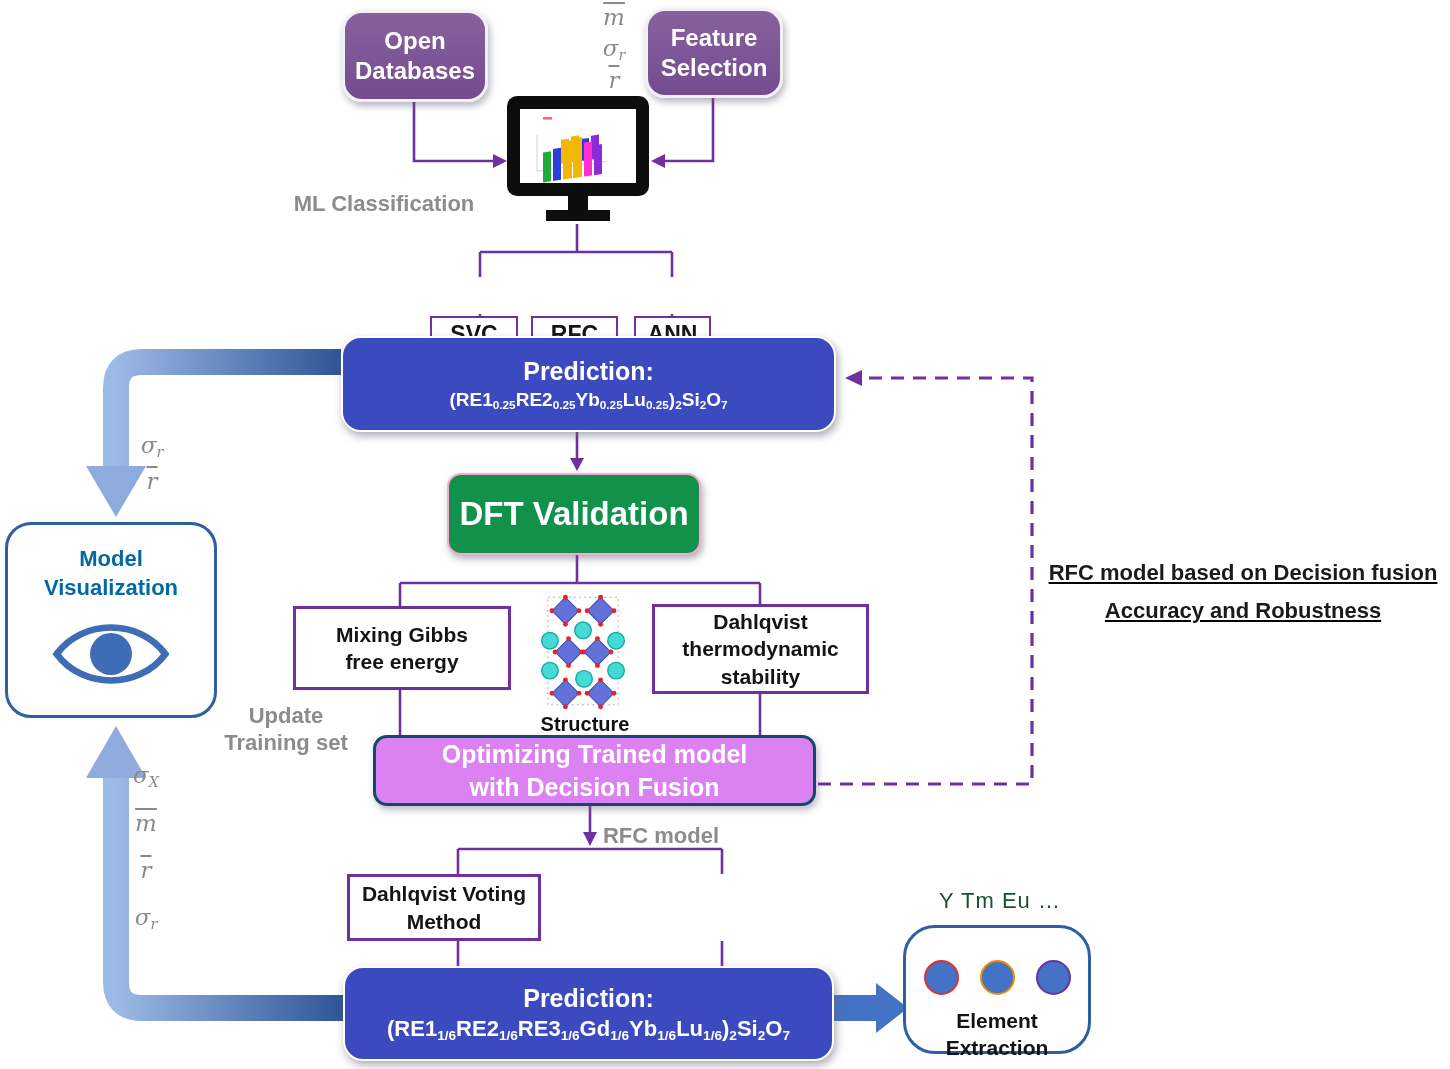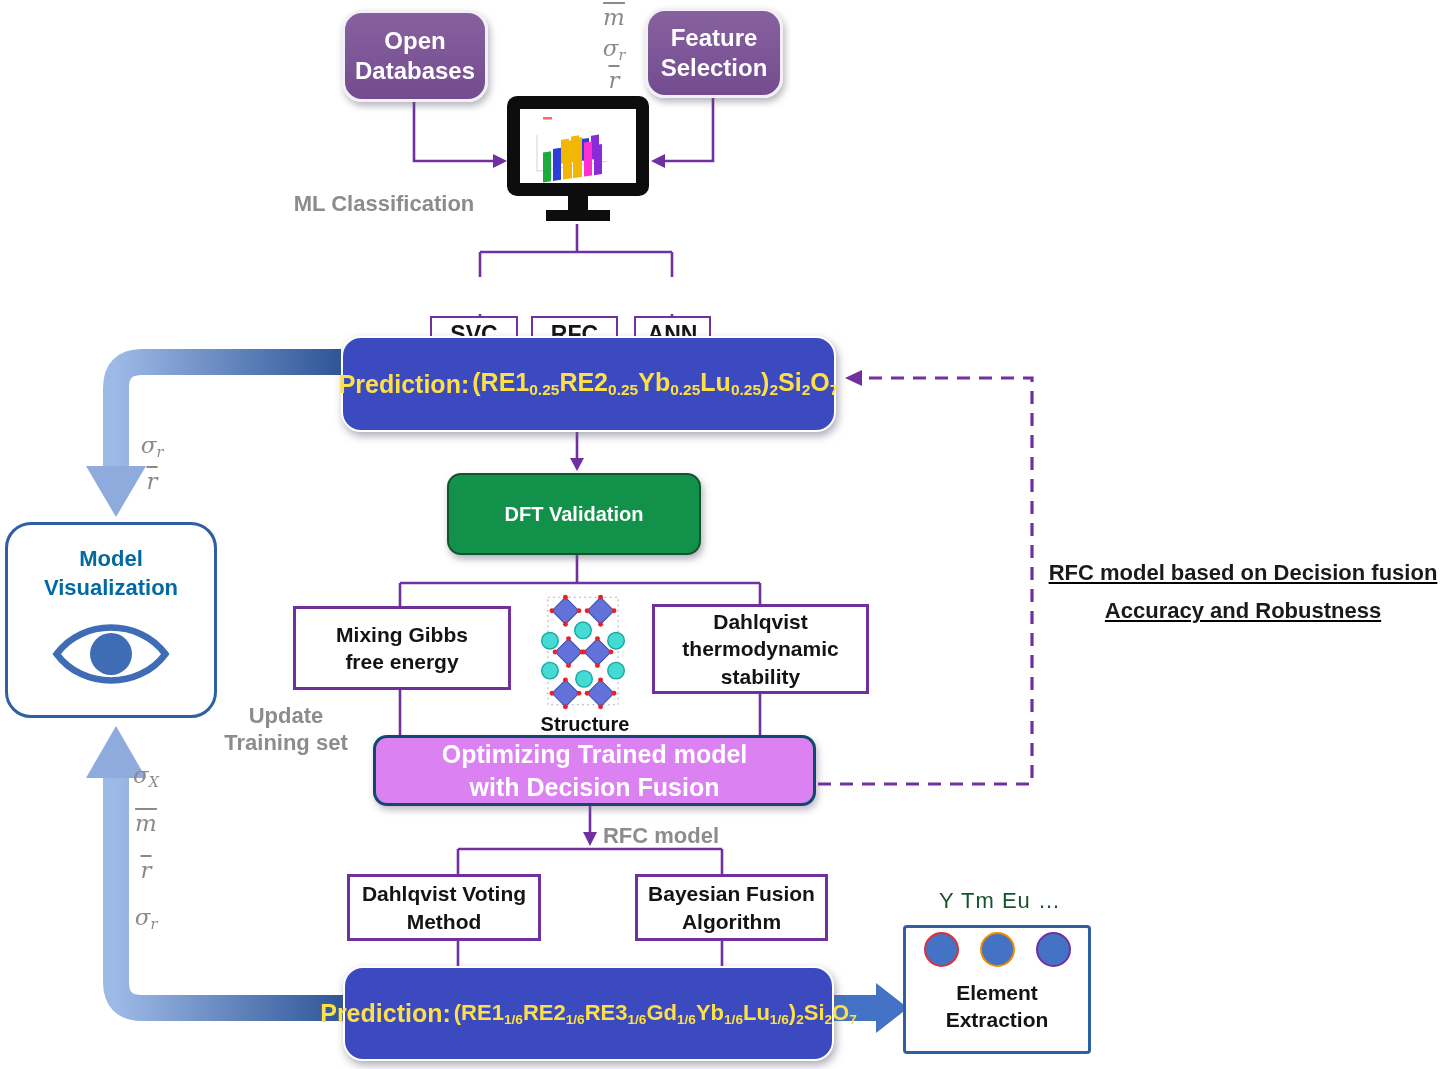--- a/index.html
+++ b/index.html
@@ -8,40 +8,40 @@
   .wires{position:absolute;left:0;top:0;z-index:0;}
   .box{position:absolute;box-sizing:border-box;display:flex;align-items:center;justify-content:center;
        text-align:center;z-index:2;}
   .pre{white-space:pre-line;}
   .purple-pill{background:linear-gradient(180deg,#87619f,#724c8e);color:#fff;border-radius:20px;
        border:3px solid #f3eff6;box-shadow:2px 4px 7px rgba(90,90,110,.45);
        font-weight:bold;font-size:24px;line-height:1.25;}
   .white-box{background:#fff;border:3px solid #7030A0;color:#141414;font-weight:bold;}
   .clf{font-size:23px;border-width:2.5px;margin-top:39px;}
   .method{font-size:21px;line-height:1.3;}
-  .blue-pill{background:#3B4ABF;color:#fde047;border-radius:20px;border:2px solid #fff;
-       box-shadow:2px 4px 8px rgba(100,100,120,.55);flex-direction:row;gap:3px;}
+  .blue-pill{background:#3B4ABF;color:#ffffff;border-radius:20px;border:2px solid #fff;
+       box-shadow:2px 4px 8px rgba(100,100,120,.55);flex-direction:column;gap:3px;}
   .blue-pill .ptitle{font-weight:bold;font-size:25px;}
   .formula{font-weight:bold;}
-  .f-top{font-size:25px;}
+  .f-top{font-size:19px;}
   .f-bot{font-size:22px;}
   .seg-sub{font-size:.62em;vertical-align:-.28em;}
   .seg-over{text-decoration:overline;}
-  .green-pill{background:#12914A;color:#fff;border-radius:14px;border:2px solid #14532d;
-       box-shadow:2px 4px 7px rgba(100,100,120,.5);font-weight:bold;font-size:20px;}
+  .green-pill{background:#12914A;color:#fff;border-radius:14px;border:2px solid #f9a8d4;
+       box-shadow:2px 4px 7px rgba(100,100,120,.5);font-weight:bold;font-size:33px;}
   .pink-pill{background:#DC81F2;color:#fff;border-radius:14px;border:3px solid #0c4a6e;
        box-shadow:2px 4px 7px rgba(120,100,130,.45);font-weight:bold;font-size:25px;line-height:1.3;}
   .gray-label{color:#8C8C8C;font-weight:bold;font-size:22px;line-height:1.25;margin-top:8px;}
   .math-col{display:flex;flex-direction:column;align-items:center;z-index:2;position:absolute;}
   .math{color:#8a8a8a;font-family:"DejaVu Serif",serif;font-style:italic;font-size:23px;line-height:1.35;}
   .note{color:#1a1a1a;font-weight:bold;font-size:22px;}
   .blue-frame{background:#fff;border:3.5px solid #2E5FA3;}
   .mv{border-radius:26px;flex-direction:column;justify-content:flex-start;padding-top:20px;gap:14px;
       color:#0369a1;font-weight:bold;font-size:22px;line-height:1.3;}
-  .ee{border-radius:4px;flex-direction:column;justify-content:flex-start;padding-top:4px;gap:12px;
+  .ee{border-radius:32px;flex-direction:column;justify-content:flex-start;padding-top:32px;gap:12px;
       color:#141414;font-weight:bold;font-size:21px;line-height:1.3;}
   .dots-row{display:flex;gap:21px;}
   .el-circle{width:31px;height:31px;border-radius:50%;background:#4472C4;border:2px solid transparent;}
   .ring-0{border-color:#E03131;}
   .ring-1{border-color:#F08C00;}
   .ring-2{border-color:#7030A0;}
   .elements-label{color:#14532d;font-size:22px;font-weight:normal;letter-spacing:1px;}
   .struct-label{color:#111;font-weight:bold;font-size:20px;}
 </style>
 </head>
@@ -208,22 +208,20 @@
   <div class="box gray-label pre" style="left:220px;top:692px;width:132px;height:58px">Update
 Training set</div>
 
   <div class="box pink-pill pre" style="left:373px;top:735px;width:443px;height:71px">Optimizing Trained model
 with Decision Fusion</div>
 
   <div class="box gray-label" style="left:596px;top:814px;width:130px;height:28px">RFC model</div>
 
   <div class="box white-box method pre" style="left:347px;top:874px;width:194px;height:67px">Dahlqvist Voting
 Method</div>
-  <div class="box white-box method pre" style="left:635px;top:874px;width:193px;height:67px">Bayesian Fusion
-Algorithm</div>
 
   <div class="box blue-pill" style="left:343px;top:966px;width:491px;height:95px">
     <div class="ptitle">Prediction:</div>
     <div class="formula f-bot"><span>(RE1</span><span class="seg-sub">1/6</span><span>RE2</span><span class="seg-sub">1/6</span><span>RE3</span><span class="seg-sub">1/6</span><span>Gd</span><span class="seg-sub">1/6</span><span>Yb</span><span class="seg-sub">1/6</span><span>Lu</span><span class="seg-sub">1/6</span><span>)</span><span class="seg-sub">2</span><span>Si</span><span class="seg-sub">2</span><span>O</span><span class="seg-sub">7</span></div>
   </div>
 
   <div class="box elements-label" style="left:920px;top:888px;width:160px;height:26px">Y Tm Eu …</div>
   <div class="box blue-frame ee" style="left:903px;top:925px;width:188px;height:129px">
     <div class="dots-row">
       <span class="el-circle ring-0"></span>

